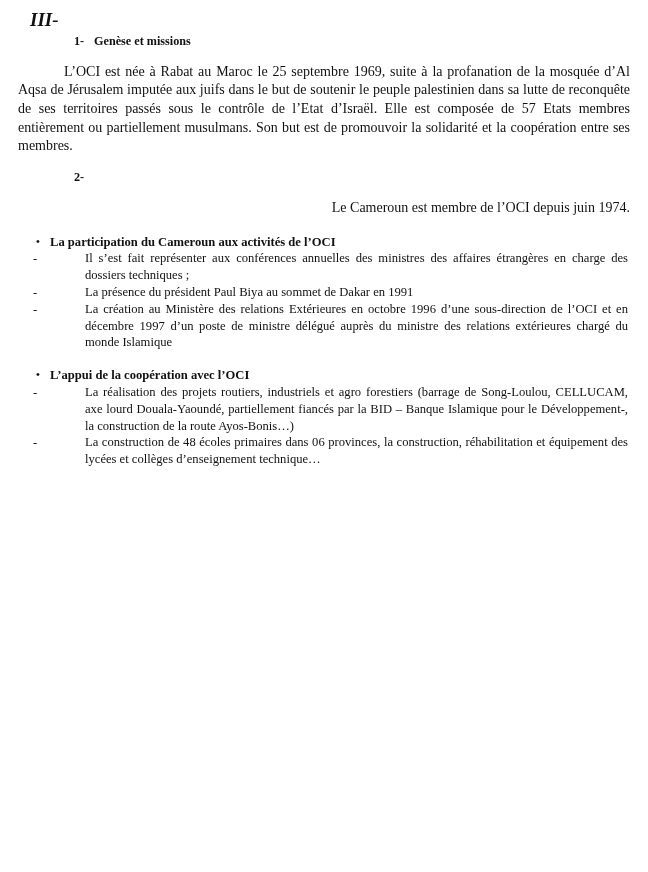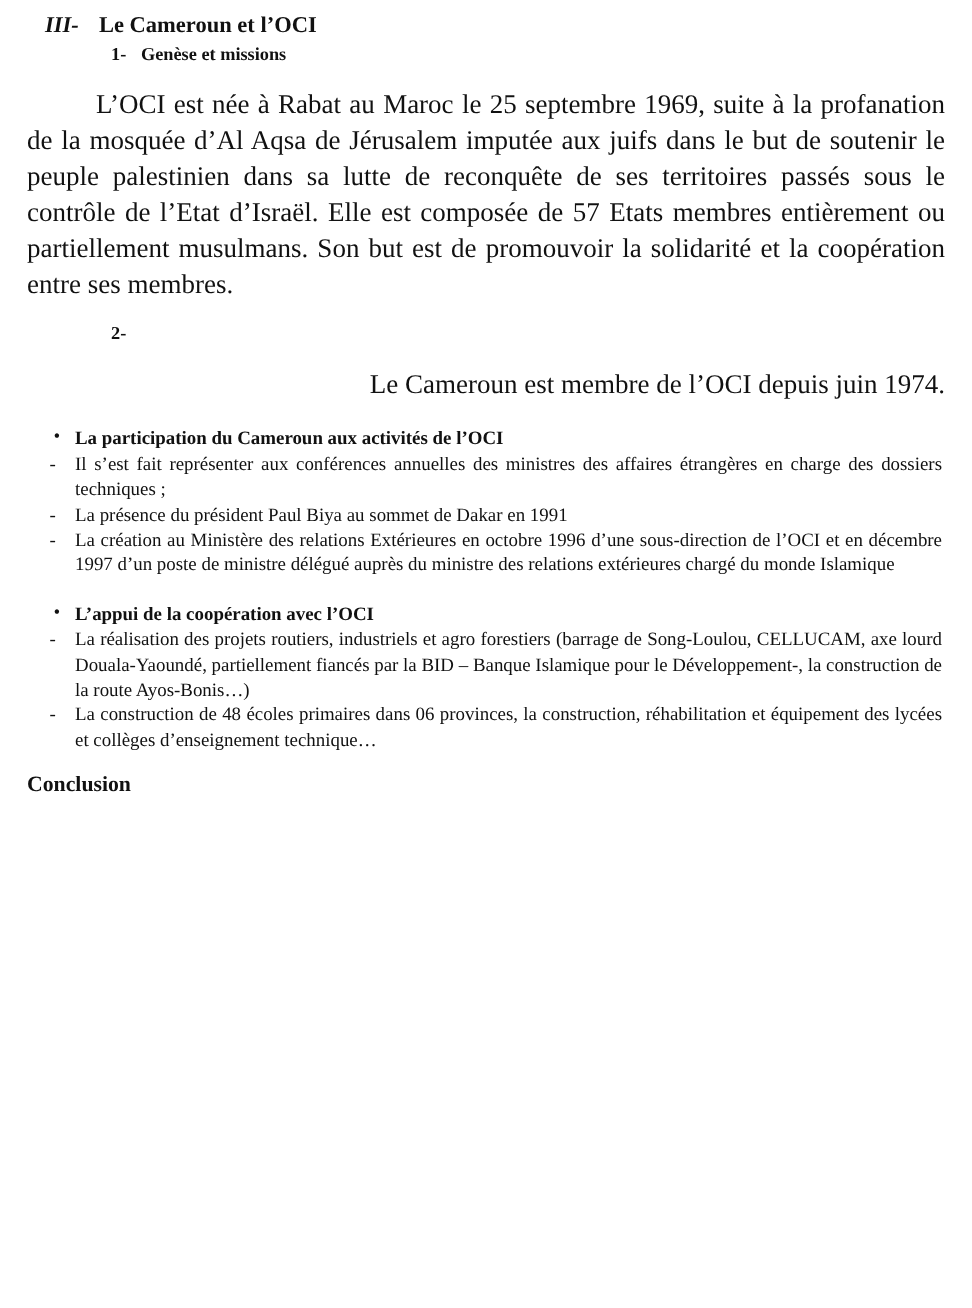--- a/index.html
+++ b/index.html
@@ -33,21 +33,21 @@
     left: 18px;
     top: 8px;
     width: 612px;
   }
 
   
   .h1-row {
     display: flex;
     align-items: baseline;
     font-weight: bold;
-    font-size: 15px;
+    font-size: 19px;
     line-height: 1.30;
     margin: 0 0 1px 0;
   }
   .h1-num {
     font-style: italic;
     font-weight: bold;
     width: 48px;
     flex: 0 0 48px;
     padding-left: 12px;
     box-sizing: border-box;
@@ -79,21 +79,21 @@
 
   .conclusion-head {
     font-weight: bold;
     font-size: 14.5px;
     line-height: 1.3;
     margin: 12px 0 0 0;
   }
 
   
   p.body {
-    font-size: 18px;
+    font-size: 14px;
     line-height: 1.335;
     text-align: justify;
     text-justify: inter-word;
     margin: 0;
     hyphens: none;
   }
   p.indent {
     text-indent: 46px;
   }
   p.para-gap {
@@ -139,38 +139,38 @@
     flex: 0 0 auto;
     width: 17px;
     margin-left: 15px;
     text-align: left;
   }
   .dash-text {
     flex: 1 1 auto;
     text-align: justify;
     text-justify: inter-word;
     padding-right: 2px;
+    margin-left: 35px;
   }
   .dash-text.left {
     text-align: left;
   }
 
   .dash-row + .dash-row {
     margin-top: 0;
   }
 </style>
 </head>
 <body>
 
 <div class="page">
   <div class="content">
 
     <div class="h1-row">
       <span class="h1-num">III-</span>
-      <span class="h1-text">Le Cameroun et l’OCI</span>
     </div>
 
     <div class="h2-row">
       <span class="h2-num">1-</span>
       <span class="h2-text">Genèse et missions</span>
     </div>
 
     <p class="body indent para-gap">L’OCI est née à Rabat au Maroc le 25 septembre 1969, suite à la profanation de la mosquée d’Al Aqsa de Jérusalem imputée aux juifs dans le but de soutenir le peuple palestinien dans sa lutte de reconquête de ses territoires passés sous le contrôle de l’Etat d’Israël. Elle est composée de 57 Etats membres entièrement ou partiellement musulmans. Son but est de promouvoir la solidarité et la coopération entre ses membres.</p>
 
     <div class="h2-row spaced">
@@ -211,16 +211,15 @@
         <span class="dash-mark">-</span>
         <span class="dash-text">La réalisation des projets routiers, industriels et agro forestiers (barrage de Song-Loulou, CELLUCAM, axe lourd Douala-Yaoundé, partiellement fiancés par la BID – Banque Islamique pour le Développement-, la construction de la route Ayos-Bonis…)</span>
       </div>
 
       <div class="dash-row">
         <span class="dash-mark">-</span>
         <span class="dash-text">La construction de 48 écoles primaires dans 06 provinces, la construction, réhabilitation  et équipement des lycées et collèges d’enseignement technique…</span>
       </div>
     </div>
 
-    <div class="conclusion-head">Conclusion</div>
 
   </div>
 </div>
 
 </body></html>

